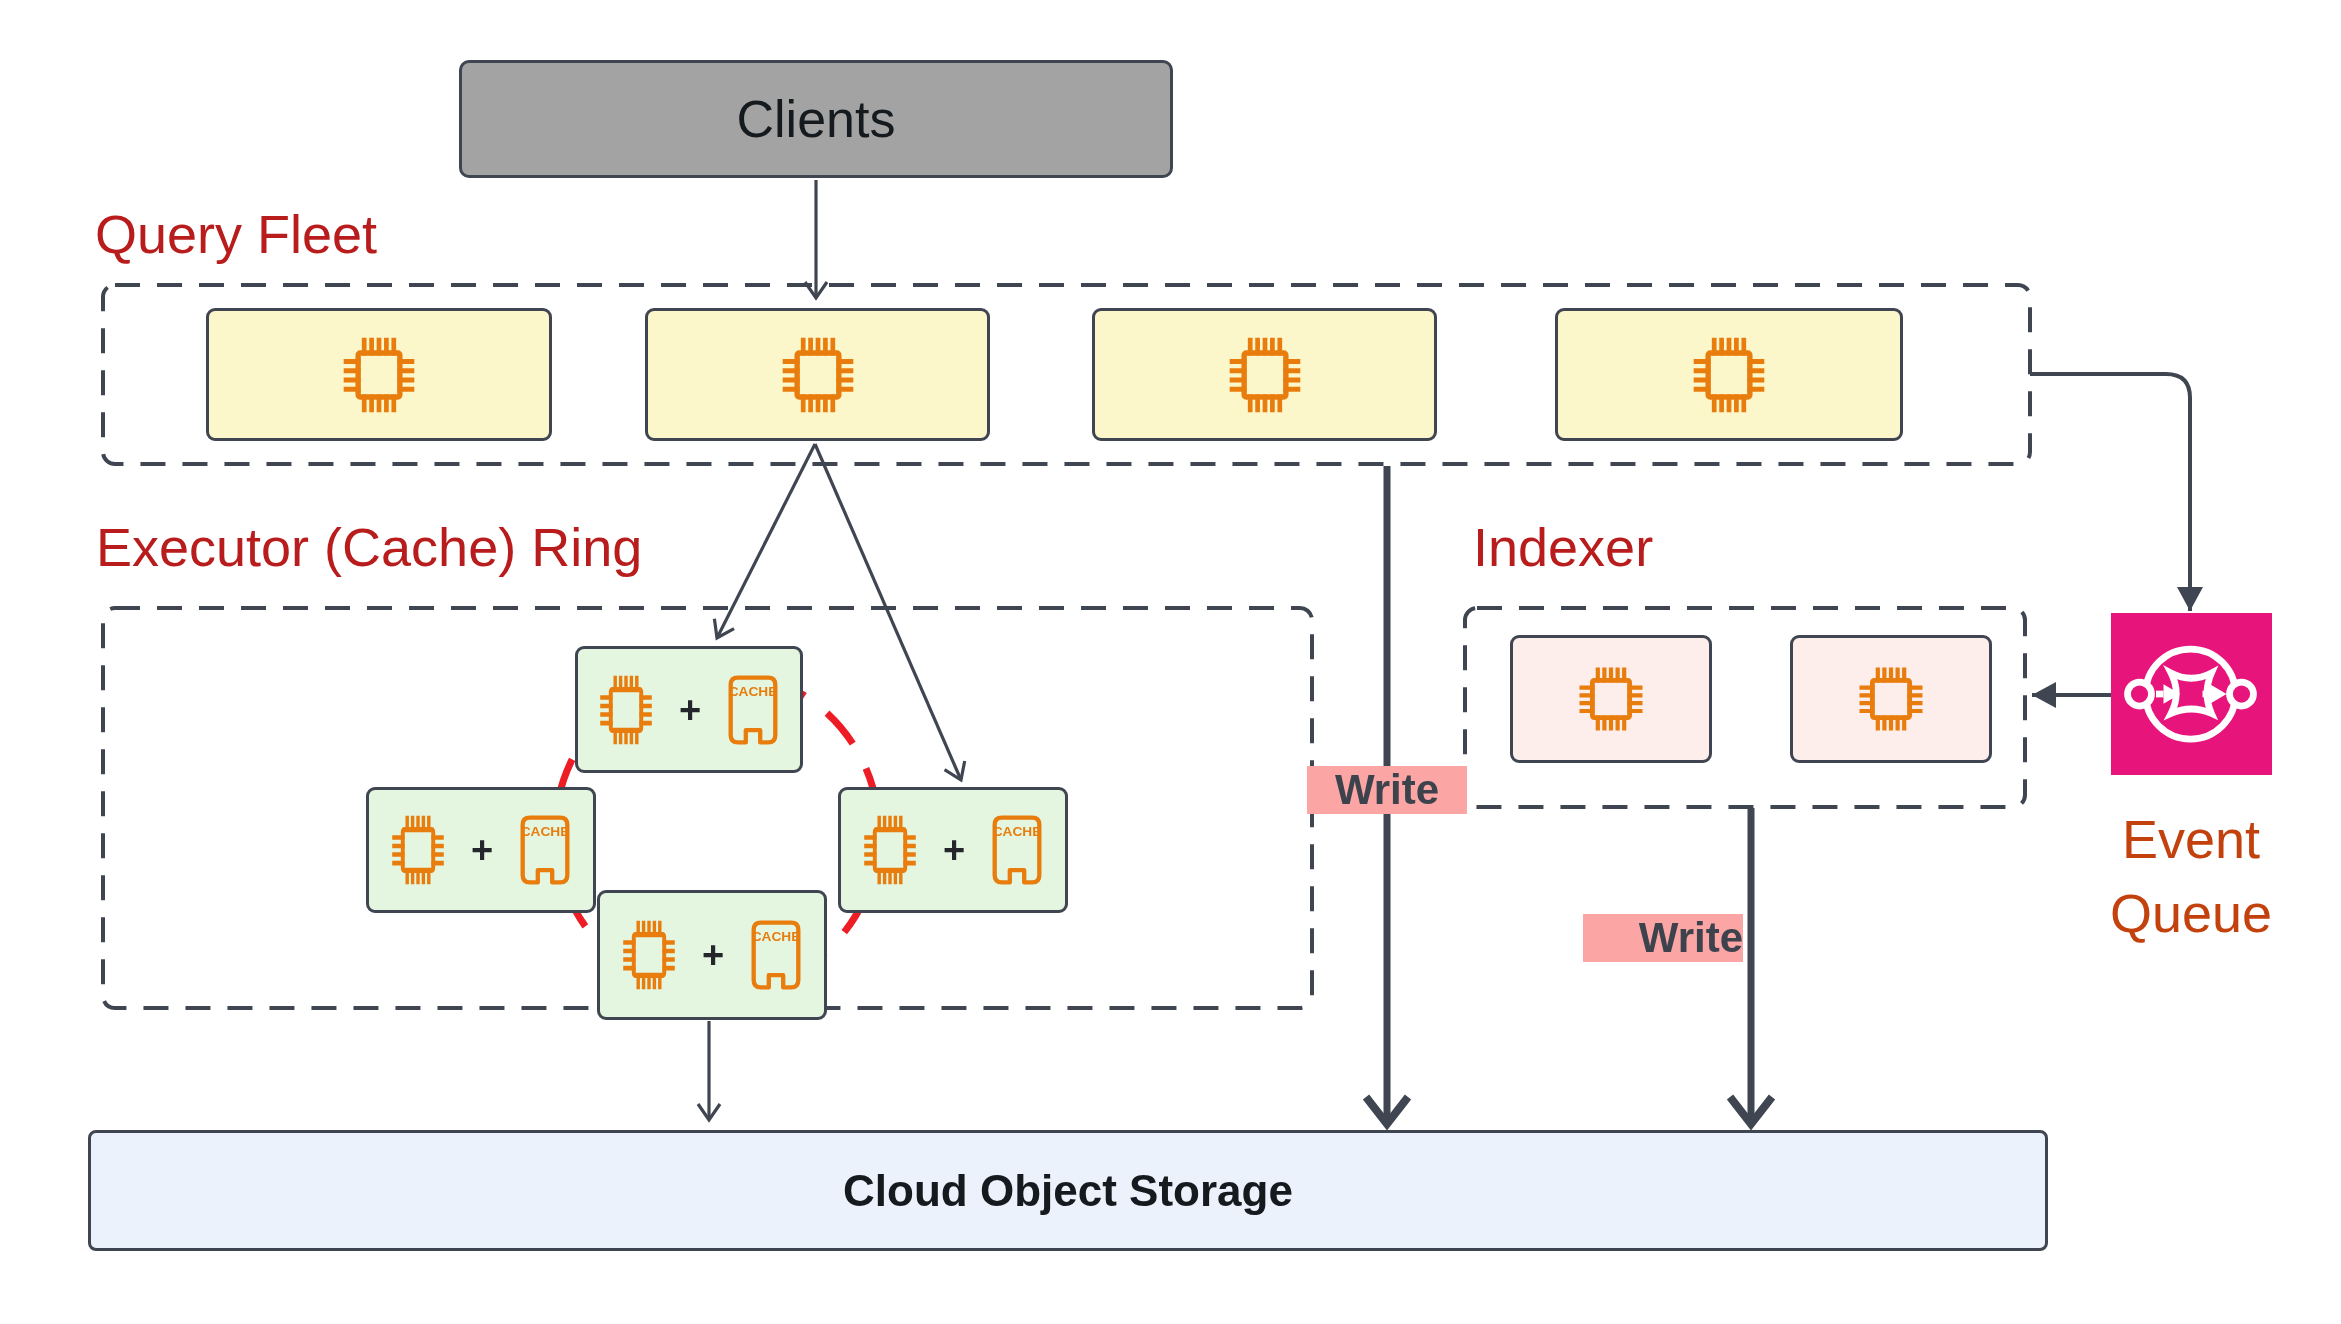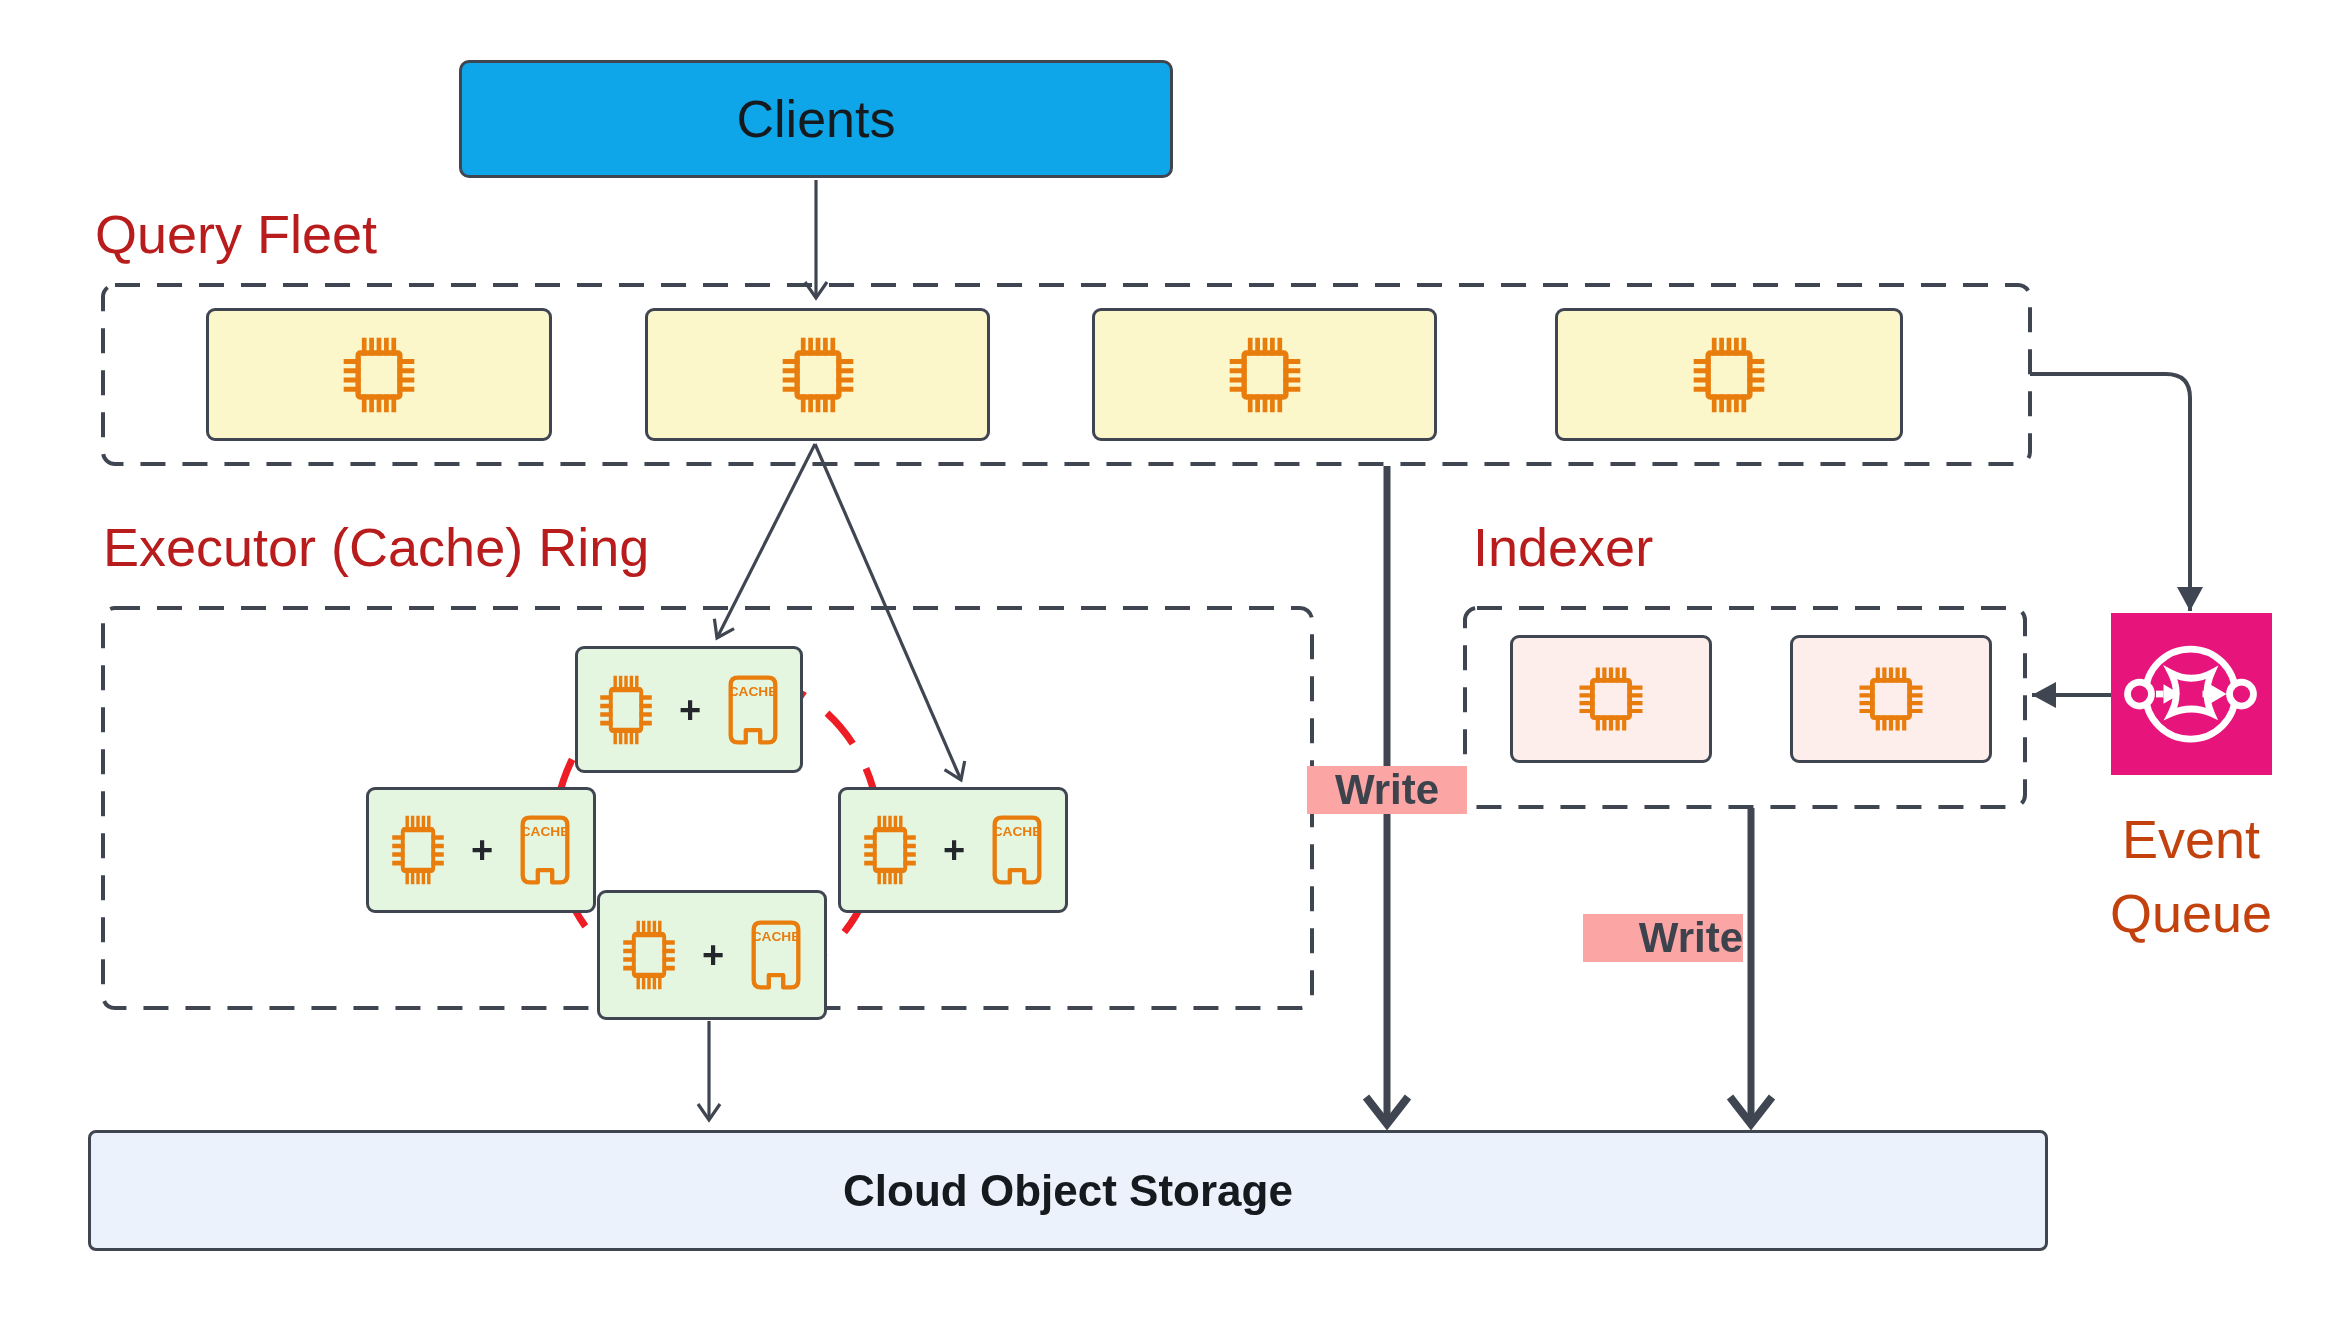--- a/index.html
+++ b/index.html
@@ -6,21 +6,21 @@
   .canvas {
     position:relative; width:2341px; height:1324px; background:#ffffff; overflow:hidden;
     font-family:"Liberation Sans","DejaVu Sans",sans-serif; color:#151a1e;
   }
   svg.overlay { position:absolute; left:0; top:0; z-index:1; }
   .node {
     position:absolute; box-sizing:border-box; z-index:2;
     border:3px solid #3f4651; border-radius:9px;
     display:flex; align-items:center; justify-content:center;
   }
-  .node-clients  { background:#0ea5e9; border-radius:10px; font-size:52px; }
+  .node-clients  { background:#a3a3a3; border-radius:10px; font-size:52px; }
   .node-yellow   { background:#fcf7cb; }
   .node-green    { background:#e4f6e0; gap:26px; }
   .node-pink     { background:#fdeeec; }
   .node-storage  { background:#ecf2fb; border-radius:8px; font-size:44px; }
   .event-tile    { position:absolute; z-index:2; background:#e7157b;
                    display:flex; align-items:center; justify-content:center; }
   .section-label { position:absolute; z-index:3; font-size:54px; line-height:60px; color:#b91c1c; white-space:nowrap; }
   .event-label   { position:absolute; z-index:3; font-size:54px; line-height:74px; color:#c2410c; text-align:center; }
   .write-label   { position:absolute; z-index:3; font-size:42px; line-height:48px; font-weight:bold;
                    color:#3d434d; background:#fca5a5; text-align:center; }
@@ -92,21 +92,21 @@
 
     <path d="M1387,466 V1124" fill="none" stroke="#3f4651" stroke-width="7" marker-end="url(#m-thick)"></path>
     <path d="M1751,808 V1124" fill="none" stroke="#3f4651" stroke-width="7" marker-end="url(#m-thick)"></path>
   </svg>
 
   <div class="node node-clients" style="left:459px; top:60px; width:714px; height:118px;">
     <span>Clients</span>
   </div>
 
   <div class="section-label" style="left:95px; top:204px;">Query Fleet</div>
-  <div class="section-label" style="left:103px; top:517px;">Executor (Cache) Ring</div>
+  <div class="section-label" style="left:96px; top:517px;">Executor (Cache) Ring</div>
   <div class="section-label" style="left:1473px; top:517px;">Indexer</div>
 
   <div class="node node-yellow" style="left:206px; top:308px; width:346px; height:133px;">
     <svg class="icon-chip" width="74" height="78" viewBox="0 0 110 110" preserveAspectRatio="none">
         <use href="#sym-chip"></use>
       </svg>
   </div>
   <div class="node node-yellow" style="left:645px; top:308px; width:345px; height:133px;">
     <svg class="icon-chip" width="74" height="78" viewBox="0 0 110 110" preserveAspectRatio="none">
         <use href="#sym-chip"></use>

